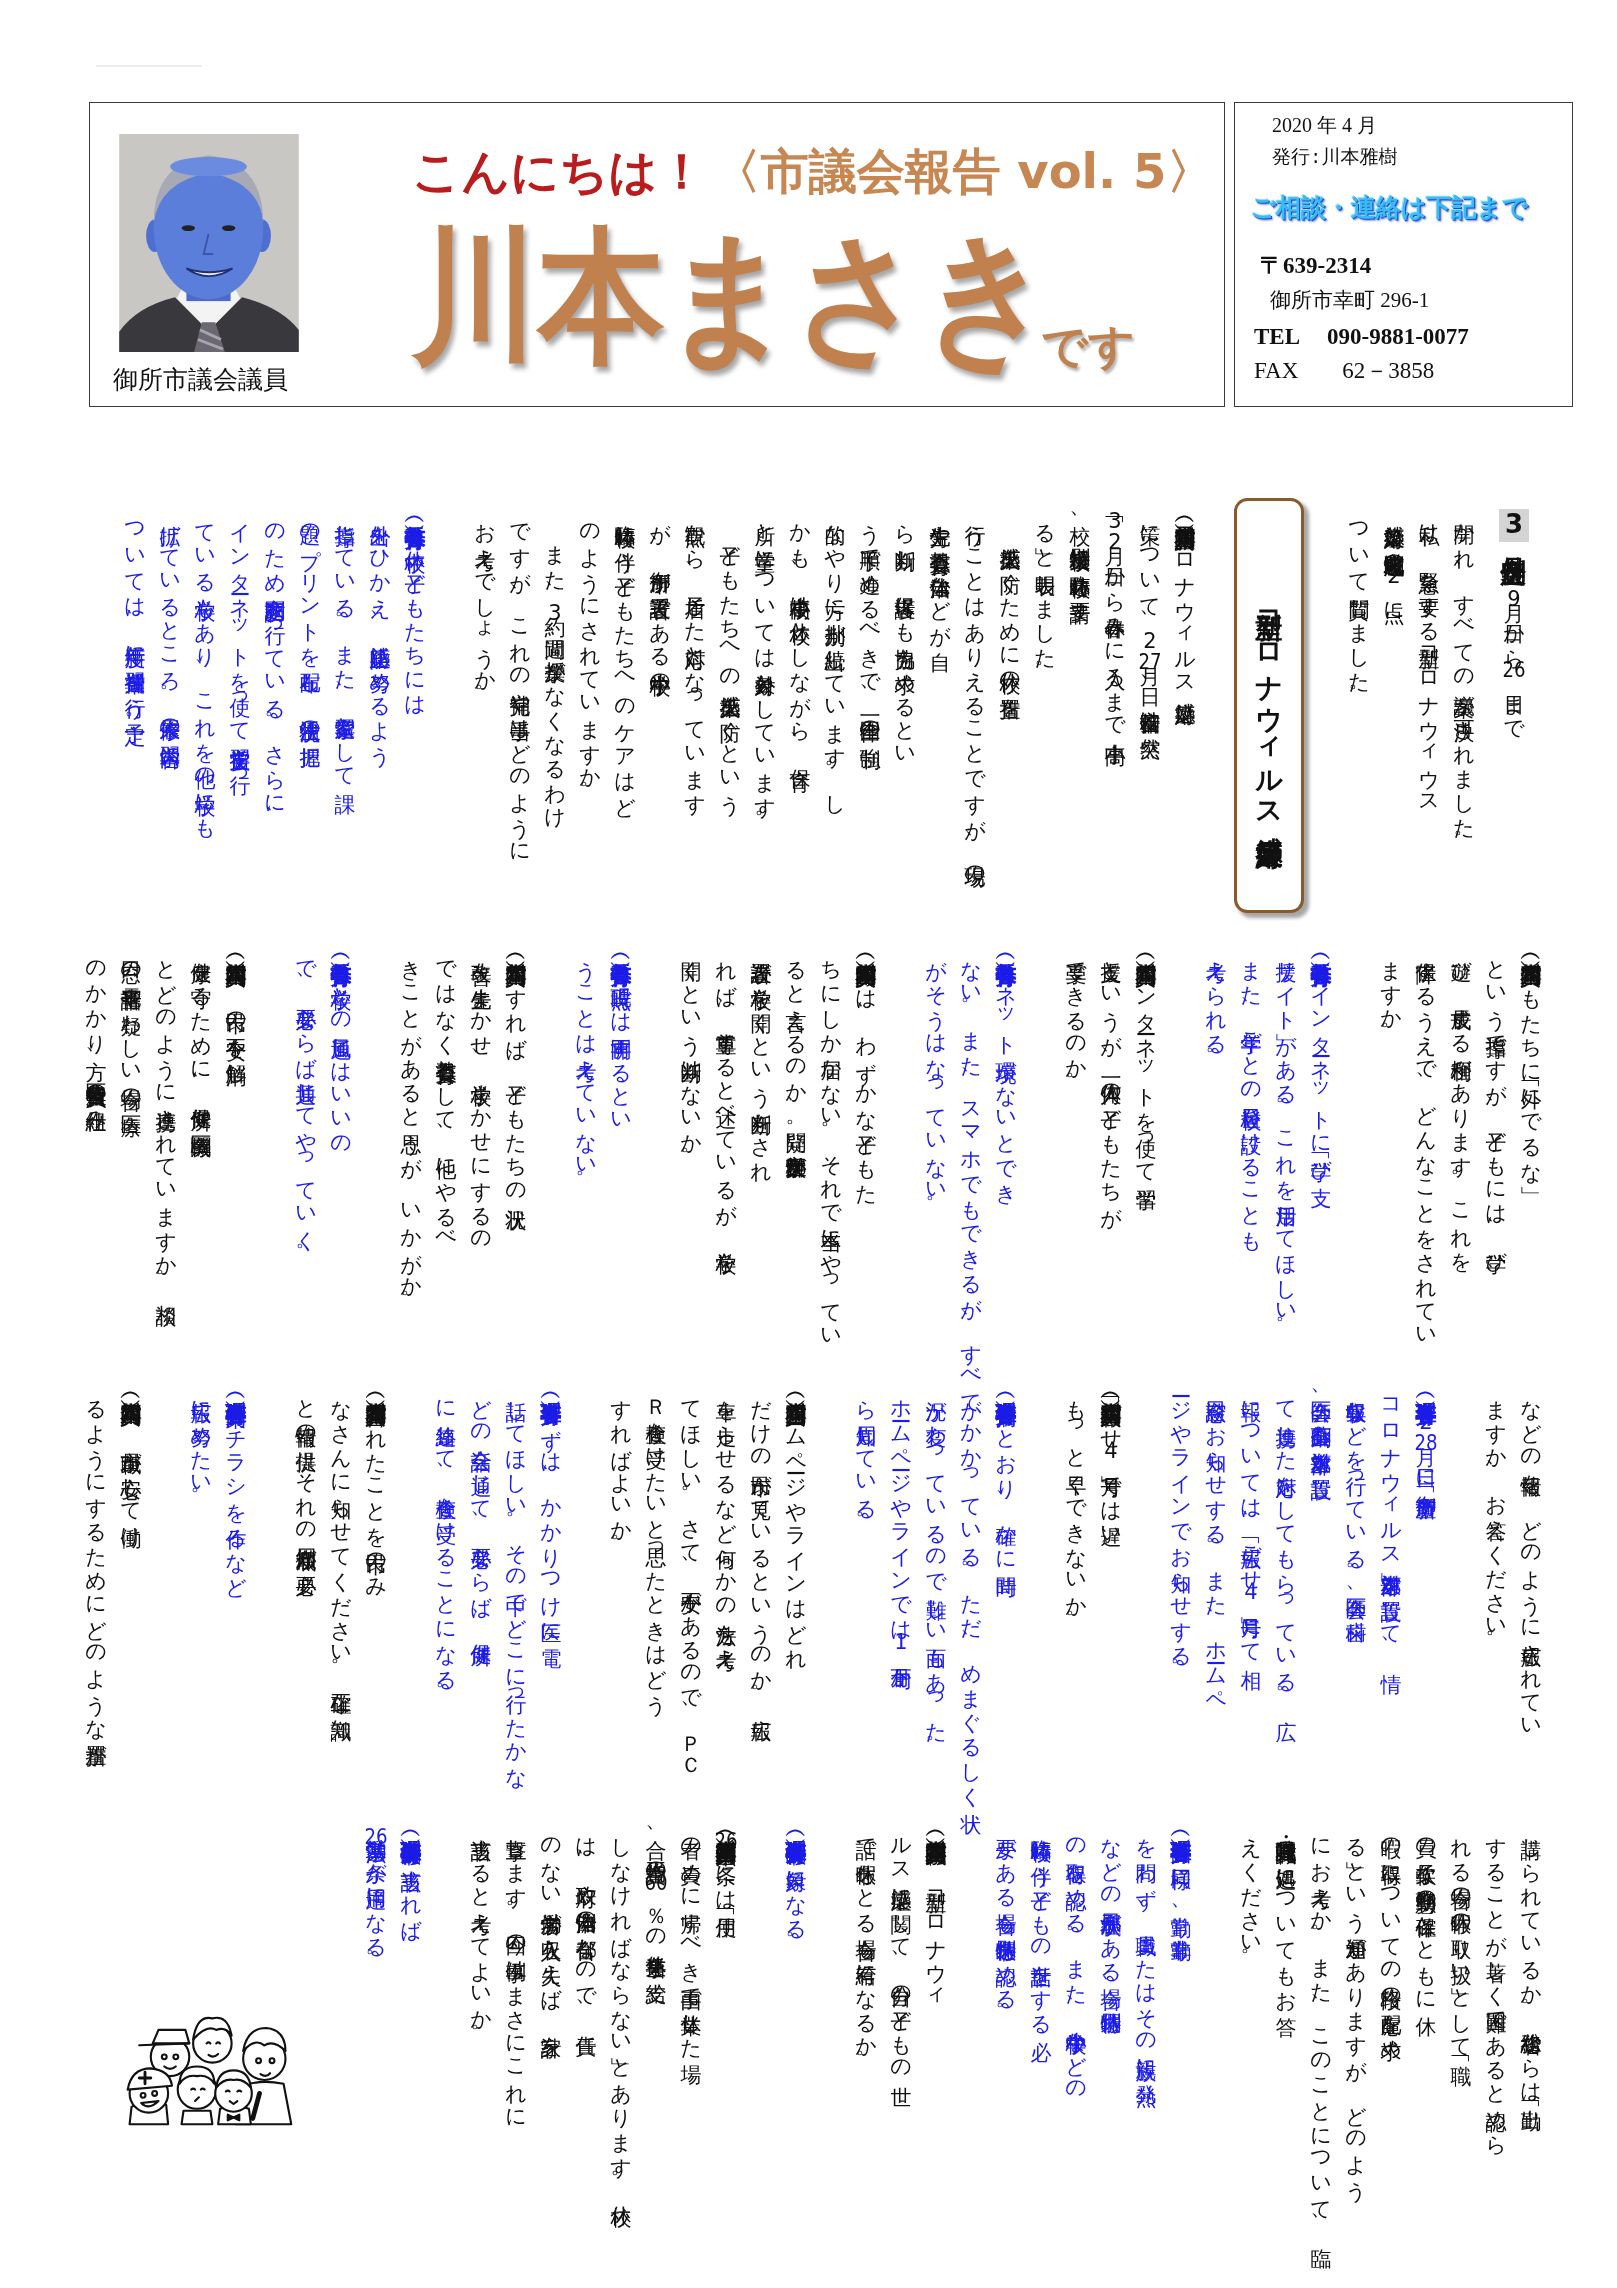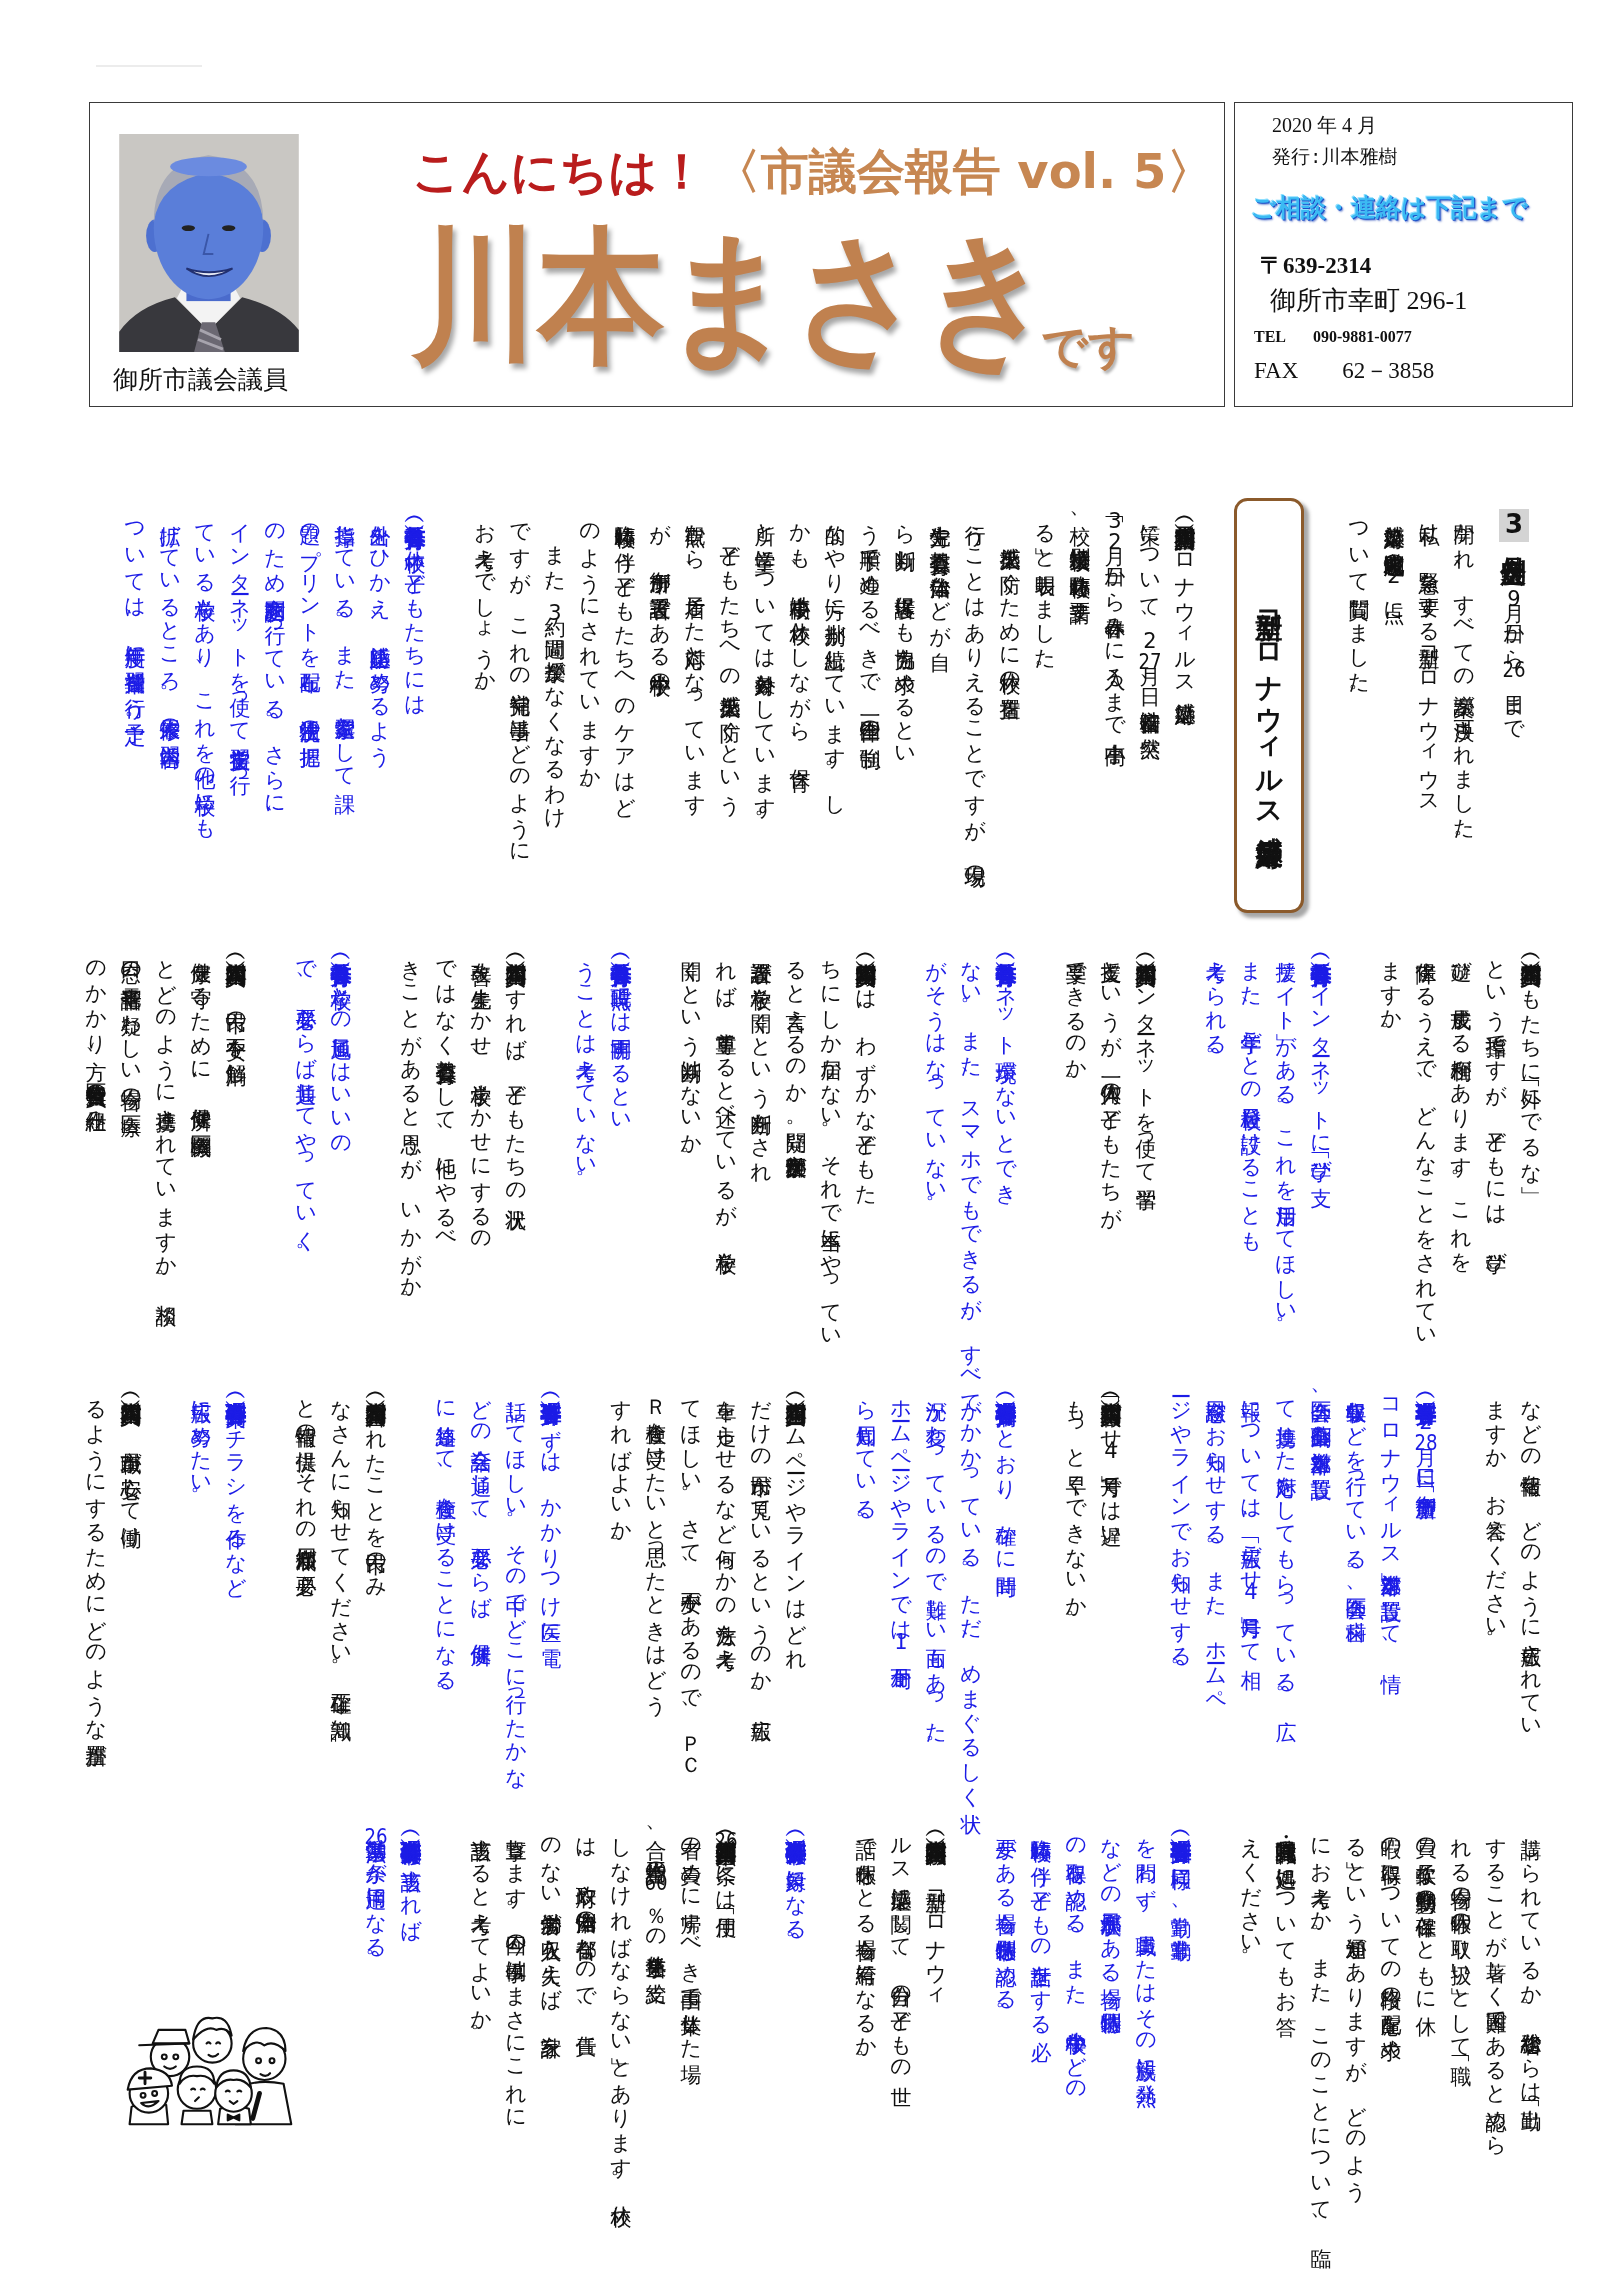--- a/index.html
+++ b/index.html
@@ -32,22 +32,22 @@
   .name-suffix{left:1041px;top:319px;font-size:46px;line-height:54px;font-weight:bold;color:var(--title_brown);
         text-shadow:1.9px 2.9px 2.9px rgba(0,0,0,0.3);}
 
   .info-box{left:1234px;top:102px;width:339px;height:305px;border:1.4px solid var(--box_border);box-sizing:border-box;}
   .info-line{position:absolute;white-space:nowrap;font-family:Liberation Mono, monospace;}
   .info-date{left:37px;top:7.7px;font-family:"Liberation Serif",serif;font-size:20px;line-height:29px;}
   .info-publisher{left:37px;top:42px;font-size:19px;line-height:27px;}
   .info-contact{left:15.4px;top:90px;font-size:25px;line-height:33px;font-weight:bold;color:var(--contact_cyan);
         text-shadow:1px 1px 0 var(--contact_shadow),-1px -1px 0 #8fe0ff,1.9px 1.9px 1.9px rgba(20,60,180,0.6);}
   .info-postal{left:25px;top:148px;font-family:"Liberation Serif",serif;font-size:23px;line-height:29px;font-weight:bold;}
-  .info-address{left:35px;top:183px;font-family:"Liberation Serif",serif;font-size:26px;line-height:29px;}
-  .info-tel{left:19px;top:219px;font-family:"Liberation Serif",serif;font-size:16px;line-height:29px;font-weight:bold;}
+  .info-address{left:35px;top:183px;font-family:"Liberation Serif",serif;font-size:21px;line-height:29px;}
+  .info-tel{left:19px;top:219px;font-family:"Liberation Serif",serif;font-size:23px;line-height:29px;font-weight:bold;}
   .info-fax{left:19px;top:253px;font-family:"Liberation Serif",serif;font-size:23px;line-height:29px;font-weight:normal;}
   .info-gap{display:inline-block;width:27px;}
   .info-gap2{display:inline-block;width:44px;}
 
   
   .band{position:absolute;writing-mode:vertical-rl;font-size:21px;height:442px;}
   .col{width:35px;line-height:35px;white-space:nowrap;letter-spacing:0.6px;color:var(--question_text);}
   .col.a{color:var(--answer_text);}
   .col .label{font-weight:bold;}
   .col .badge{font-weight:bold;font-size:26px;background:var(--badge_gray);padding:1.9px 0 2.9px 0;}

